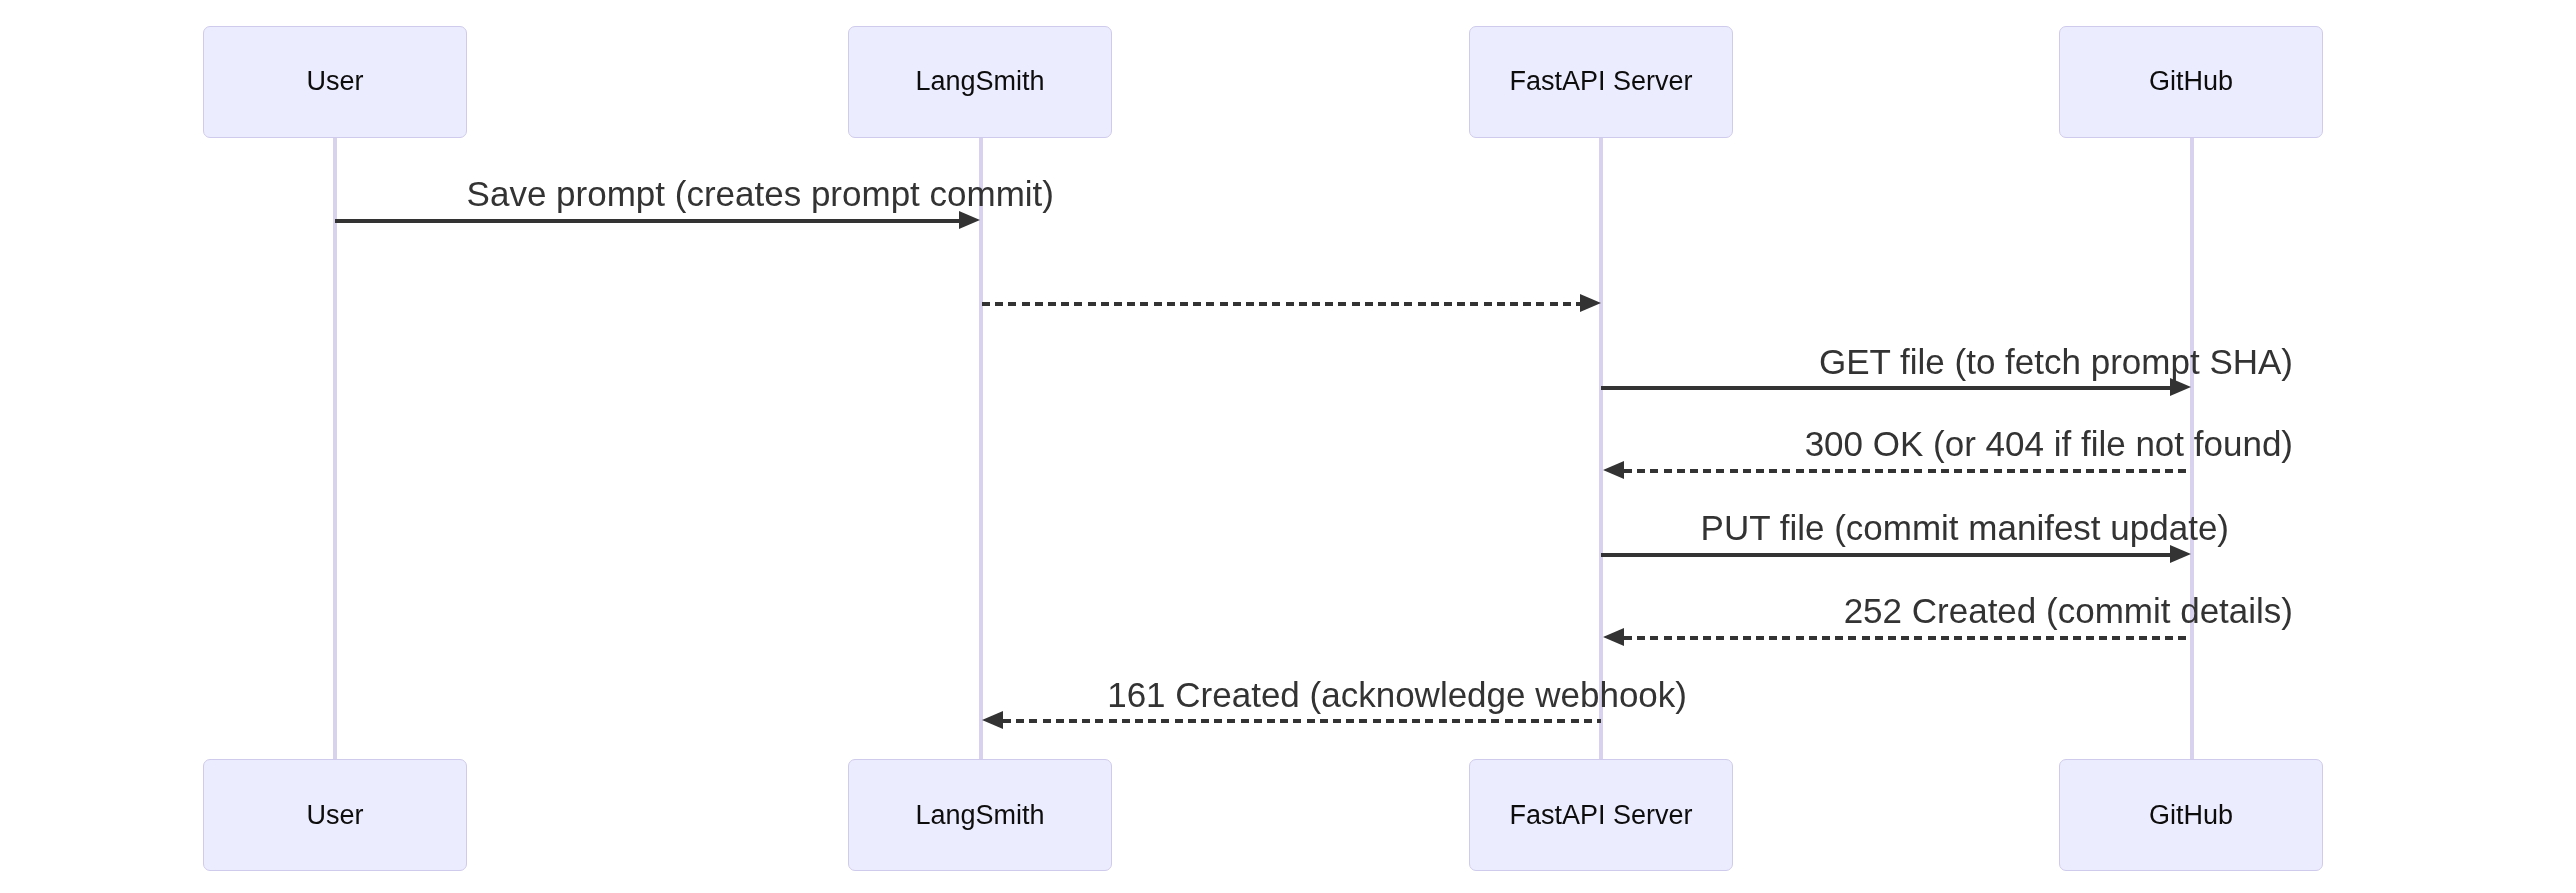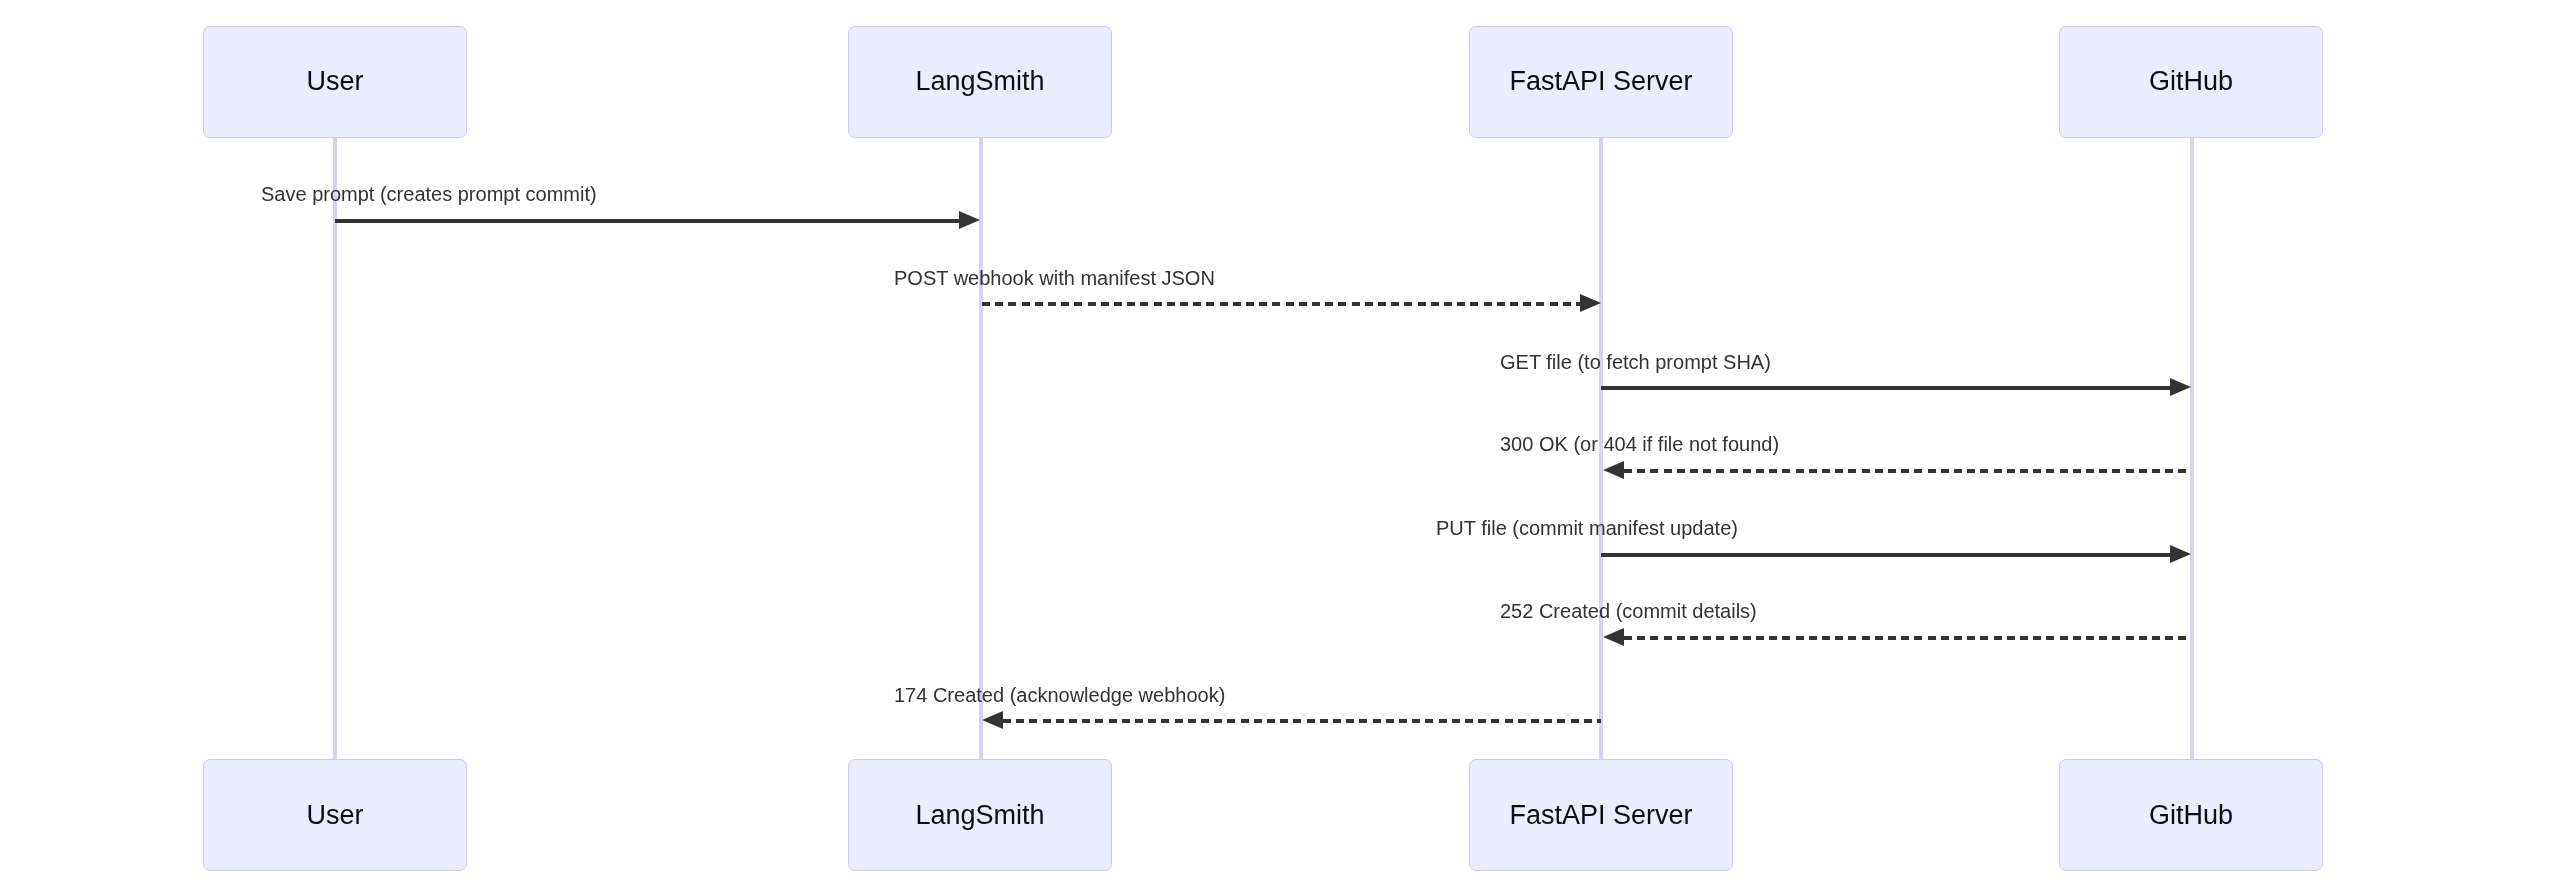--- a/index.html
+++ b/index.html
@@ -31,22 +31,22 @@
     top: 138px;
     width: 3.5px;
     height: 622px;
     background: #D8D2EE;
     z-index: 1;
   }
   .msg-label {
     position: absolute;
     width: 793px;
     height: 35px;
-    text-align: left;
-    font-size: 20px;
+    text-align: right;
+    font-size: 35px;
     line-height: 32px;
     color: #333333;
     z-index: 2;
     white-space: nowrap;
   }
   .msg-line-solid {
     position: absolute;
     height: 3.5px;
     background: #333333;
     z-index: 2;
@@ -107,38 +107,37 @@
     <span>FastAPI Server</span>
   </div>
   <div class="actor-box" style="left:2059px;top:759px">
     <span>GitHub</span>
   </div>
 
   <div class="msg-label" style="left:261px;top:178px">Save prompt (creates prompt commit)</div>
   <div class="msg-line-solid" style="left:335px;top:219px;width:624px"></div>
   <div class="arrow-right" style="left:959px;top:211px"></div>
 
-  <div class="msg-label" style="left:894px;top:262px">POST webhook with manifest JSON</div>
   <div class="msg-line-dashed" style="left:982px;top:302px;width:598px"></div>
   <div class="arrow-right" style="left:1580px;top:294px"></div>
 
   <div class="msg-label" style="left:1500px;top:346px">GET file (to fetch prompt SHA)</div>
   <div class="msg-line-solid" style="left:1601px;top:386px;width:570px"></div>
   <div class="arrow-right" style="left:2170px;top:378px"></div>
 
   <div class="msg-label" style="left:1500px;top:428px">300 OK (or 404 if file not found)</div>
   <div class="arrow-left" style="left:1603px;top:461px"></div>
   <div class="msg-line-dashed" style="left:1624px;top:469px;width:568px"></div>
 
   <div class="msg-label" style="left:1436px;top:512px">PUT file (commit manifest update)</div>
   <div class="msg-line-solid" style="left:1601px;top:553px;width:570px"></div>
   <div class="arrow-right" style="left:2170px;top:545px"></div>
 
   <div class="msg-label" style="left:1500px;top:595px">252 Created (commit details)</div>
   <div class="arrow-left" style="left:1603px;top:628px"></div>
   <div class="msg-line-dashed" style="left:1624px;top:636px;width:568px"></div>
 
-  <div class="msg-label" style="left:894px;top:679px">174 Created (acknowledge webhook)</div>
+  <div class="msg-label" style="left:894px;top:679px">161 Created (acknowledge webhook)</div>
   <div class="arrow-left" style="left:982px;top:711px"></div>
   <div class="msg-line-dashed" style="left:1003px;top:719px;width:598px"></div>
 
 </div>
 
 
 </body></html>

